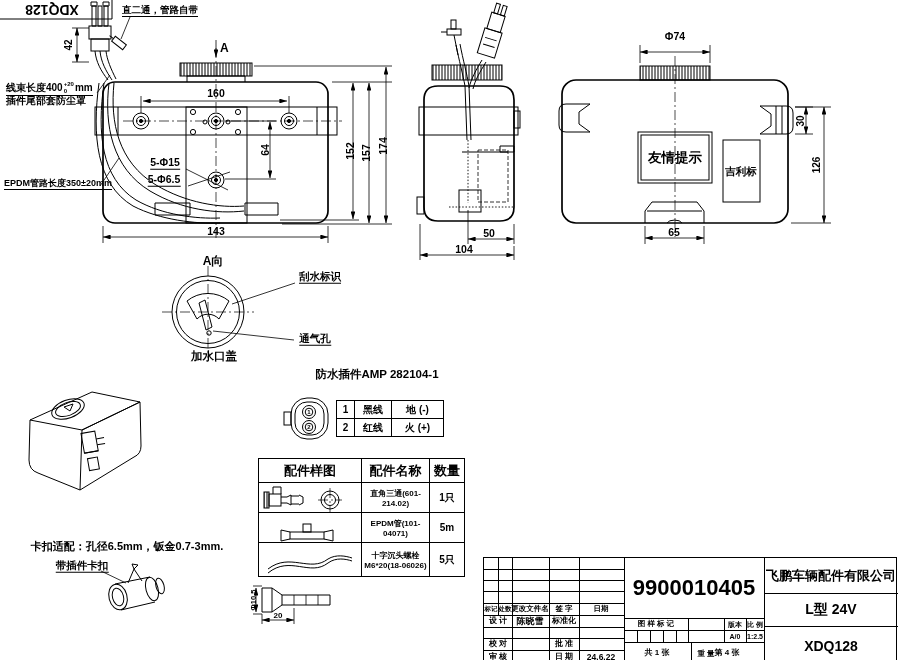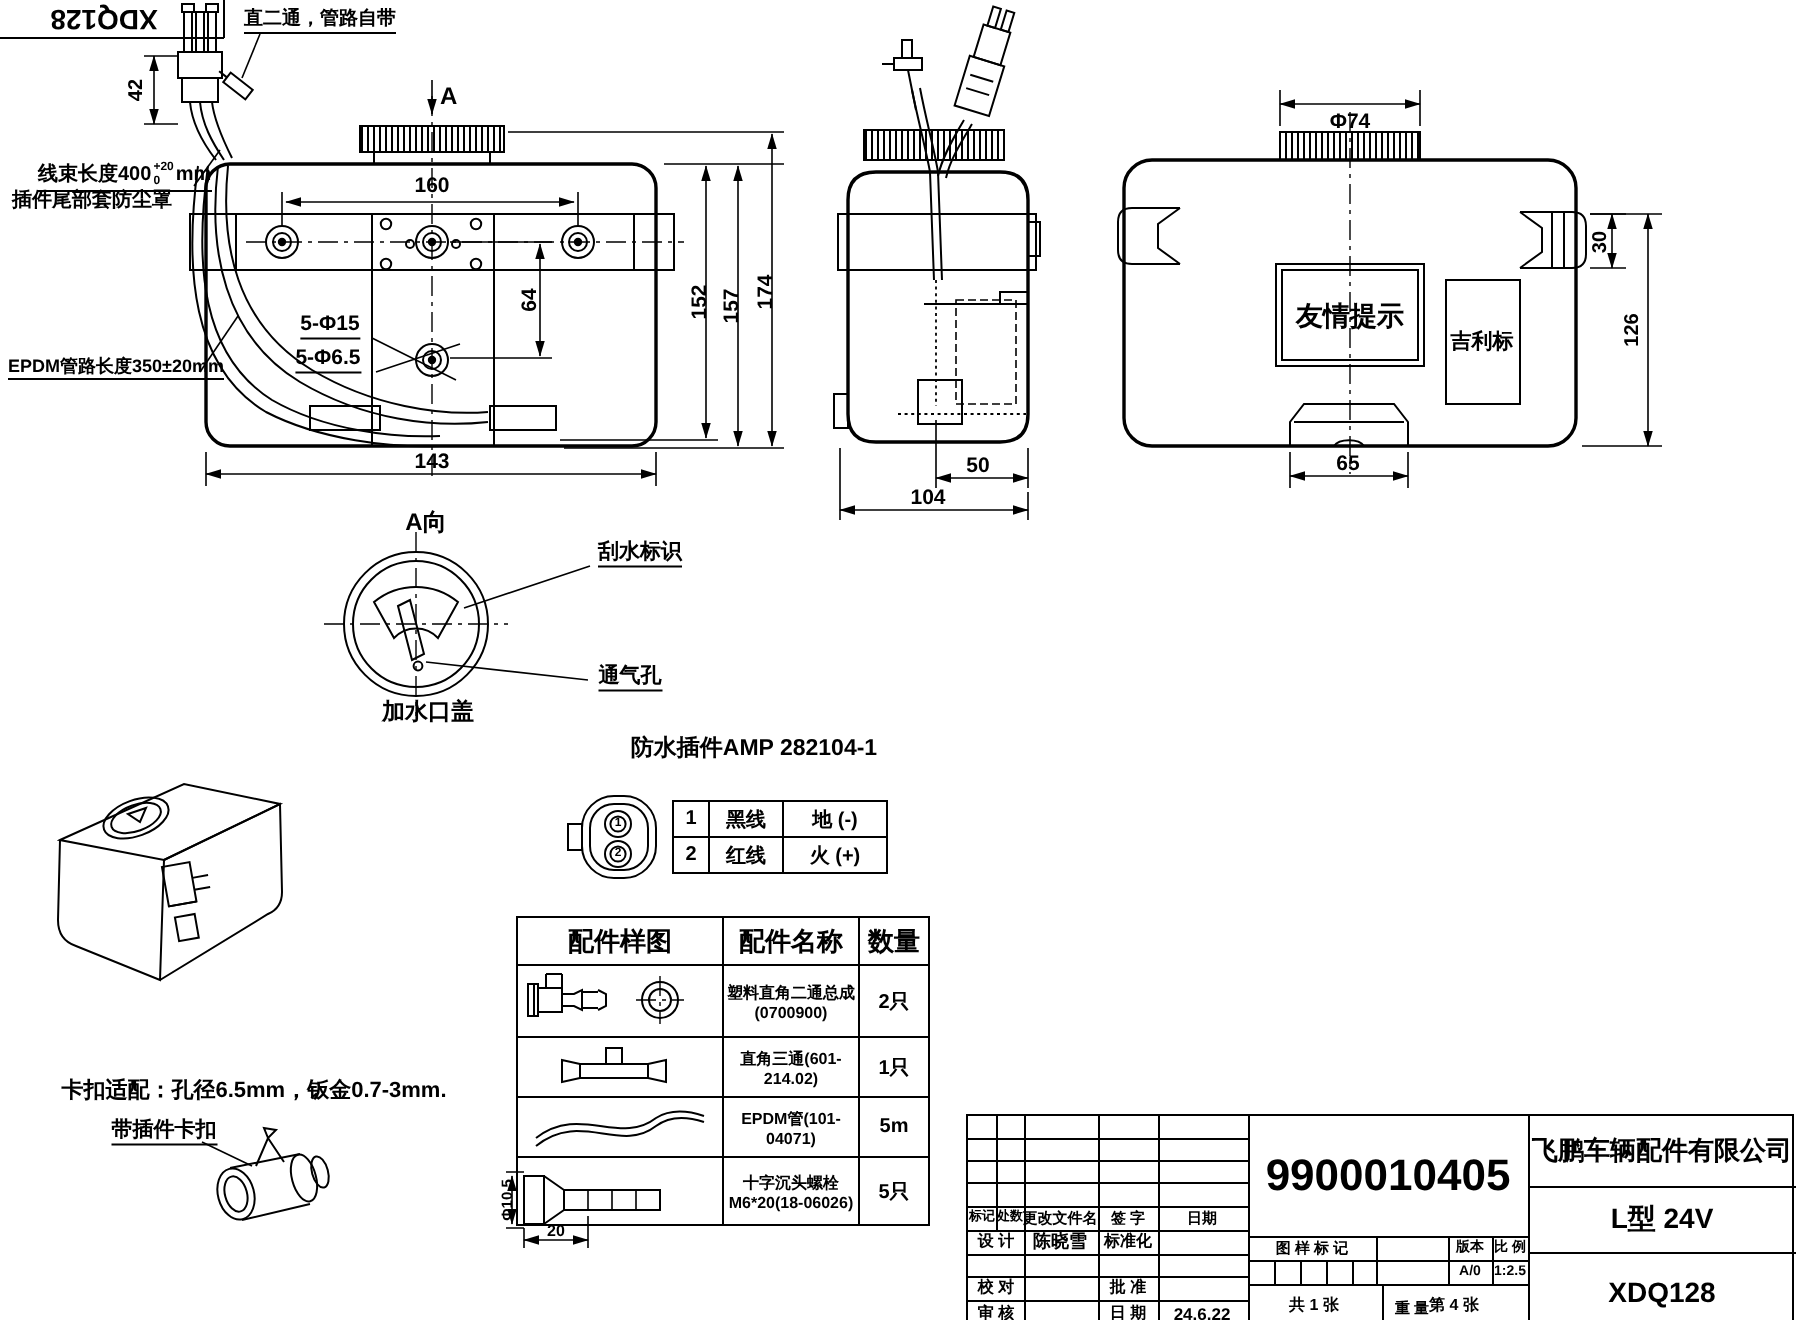--- a/index.html
+++ b/index.html
@@ -235,21 +235,21 @@
   <line class="dim" x1="6" y1="10" x2="6" y2="34" marker-start="url(#ar)" marker-end="url(#ar)"></line>
   <path class="dim" d="M12,36 v10 M44,30 v16"></path>
   <line class="dim" x1="12" y1="42" x2="44" y2="42" marker-start="url(#ar)" marker-end="url(#ar)"></line>
   <text font-size="7.5" font-weight="bold" text-anchor="middle" transform="rotate(-90 3 22)" x="3" y="25" fill="#000">Φ10.5</text>
   <text font-size="8" font-weight="bold" text-anchor="middle" x="28" y="40" fill="#000">20</text>
 </svg>
 
 <span class="t cr180" style="left:52px;top:10px;font-size:14px;">XDQ128</span>
 <span class="t u" style="left:122px;top:5px;font-size:9.5px;">直二通，管路自带</span>
 
-<div class="t u" style="left:6px;top:81px;font-size:10px;display:flex;align-items:center;margin-left:13px;">
+<div class="t u" style="left:6px;top:81px;font-size:10px;display:flex;align-items:center;">
   <span>线束长度400</span>
   <span style="display:inline-flex;flex-direction:column;font-size:6px;line-height:1.1;margin:0 1px;">
     <span>+20</span>
     <span>0</span>
   </span>
   <span>mm</span>
 </div>
 <span class="t" style="left:6px;top:96px;font-size:10px;">插件尾部套防尘罩</span>
 <span class="t u" style="left:4px;top:179px;font-size:9px;">EPDM管路长度350±20mm</span>
 
@@ -261,21 +261,21 @@
 <span class="t c u" style="left:164px;top:180px;font-size:10.5px;">5-Φ6.5</span>
 <span class="t cr" style="left:350px;top:151px;font-size:10.5px;">152</span>
 <span class="t cr" style="left:366px;top:153px;font-size:10.5px;">157</span>
 <span class="t cr" style="left:383px;top:146px;font-size:10.5px;">174</span>
 <span class="t c" style="left:216px;top:231px;font-size:10.5px;">143</span>
 <span class="t c" style="left:213px;top:261px;font-size:12px;">A向</span>
 
 <span class="t c" style="left:489px;top:233px;font-size:10.5px;">50</span>
 <span class="t c" style="left:464px;top:249px;font-size:10.5px;">104</span>
 
-<span class="t c" style="left:675px;top:61px;font-size:10.5px;">Φ74</span>
+<span class="t c" style="left:675px;top:36px;font-size:10.5px;">Φ74</span>
 <span class="t c" style="left:675px;top:158px;font-size:13.5px;">友情提示</span>
 <span class="t c" style="left:741px;top:171px;font-size:10.5px;">吉利标</span>
 <span class="t cr" style="left:801px;top:121px;font-size:10px;">30</span>
 <span class="t cr" style="left:817px;top:165px;font-size:10px;">126</span>
 <span class="t c" style="left:674px;top:232px;font-size:10.5px;">65</span>
 
 <span class="t c u" style="left:320px;top:277px;font-size:10.5px;">刮水标识</span>
 <span class="t c u" style="left:315px;top:339px;font-size:10.5px;">通气孔</span>
 <span class="t c" style="left:214px;top:357px;font-size:11.5px;">加水口盖</span>
 
@@ -300,28 +300,20 @@
   </tr>
 </tbody>
     </table>
 
 <table style="left:258px;top:458px;width:203px;border:1.5px solid #000;padding-left:23px;">
   <tbody>
         <tr style="height:24px;font-size:13px;">
     <td style="width:102px;">配件样图</td>
     <td style="width:67px;">配件名称</td>
     <td style="width:34px;">数量</td>
-  </tr>
-  <tr style="height:36px;">
-    <td></td>
-    <td style="font-size:8px;">
-      <div>塑料直角二通总成</div>
-      <div>(0700900)</div>
-    </td>
-    <td style="font-size:10px;">2只</td>
   </tr>
   <tr style="height:30px;">
     <td></td>
     <td style="font-size:8px;">直角三通(601-214.02)</td>
     <td style="font-size:10px;">1只</td>
   </tr>
   <tr style="height:30px;">
     <td></td>
     <td style="font-size:8px;">EPDM管(101-04071)</td>
     <td style="font-size:10px;">5m</td>

